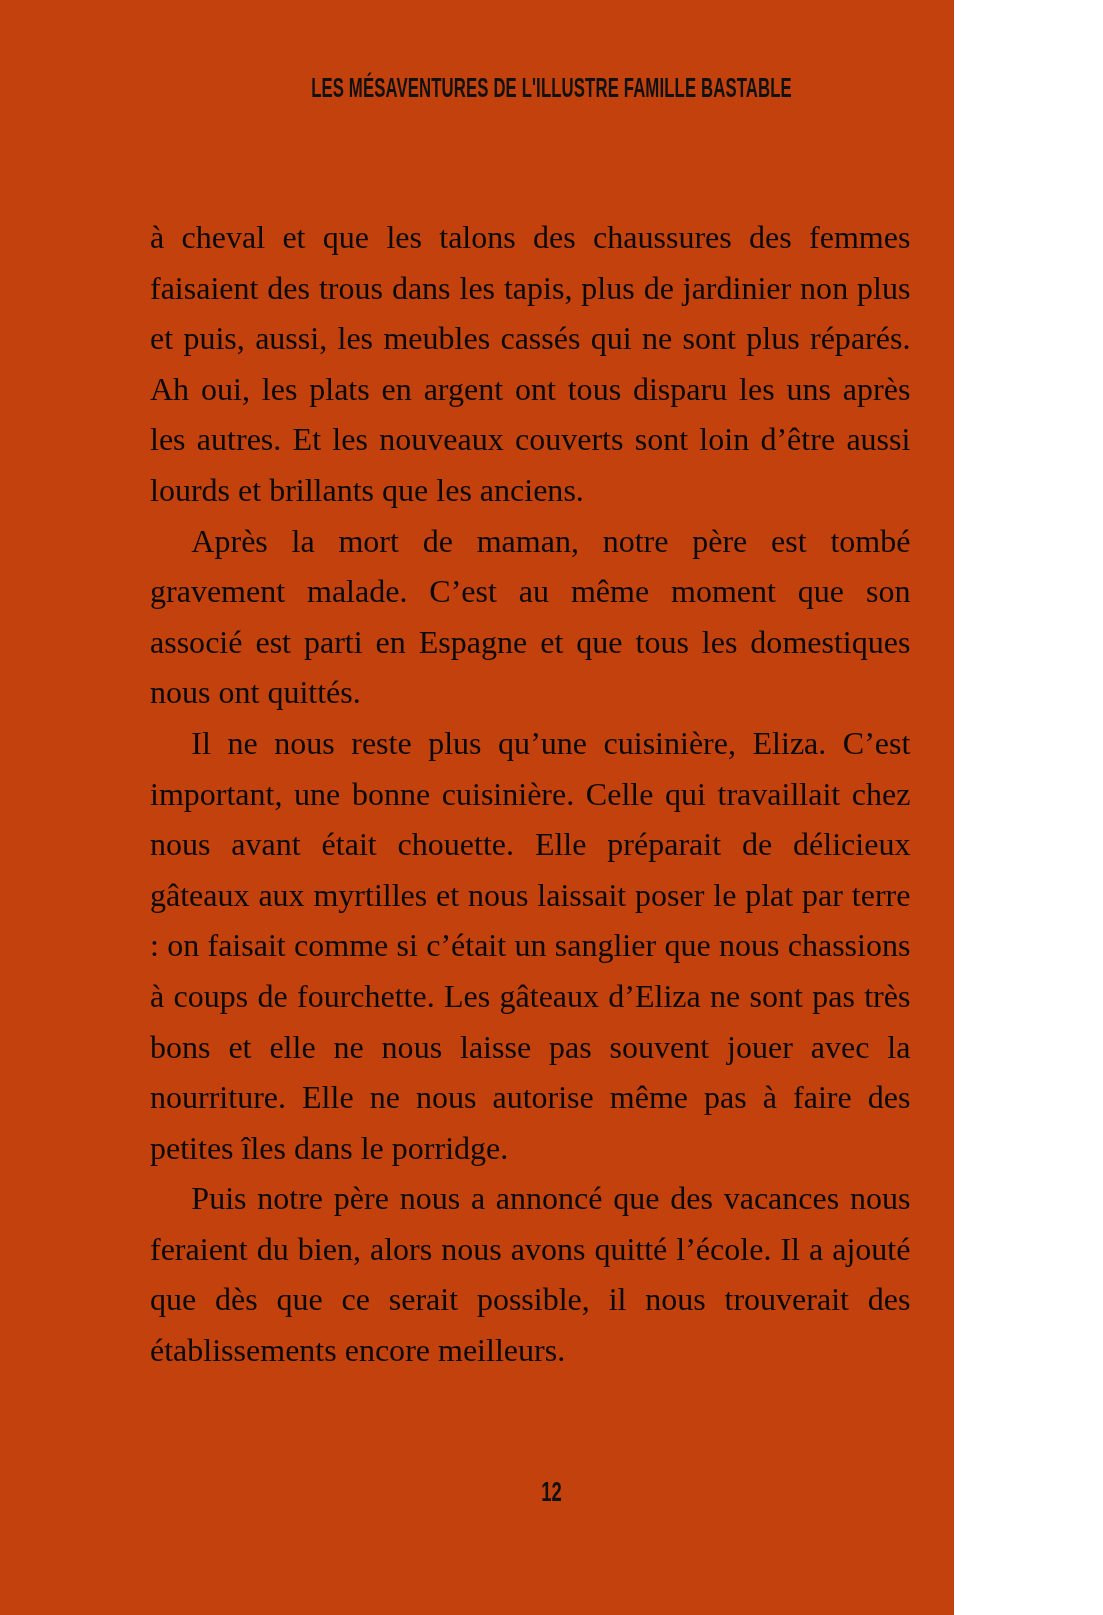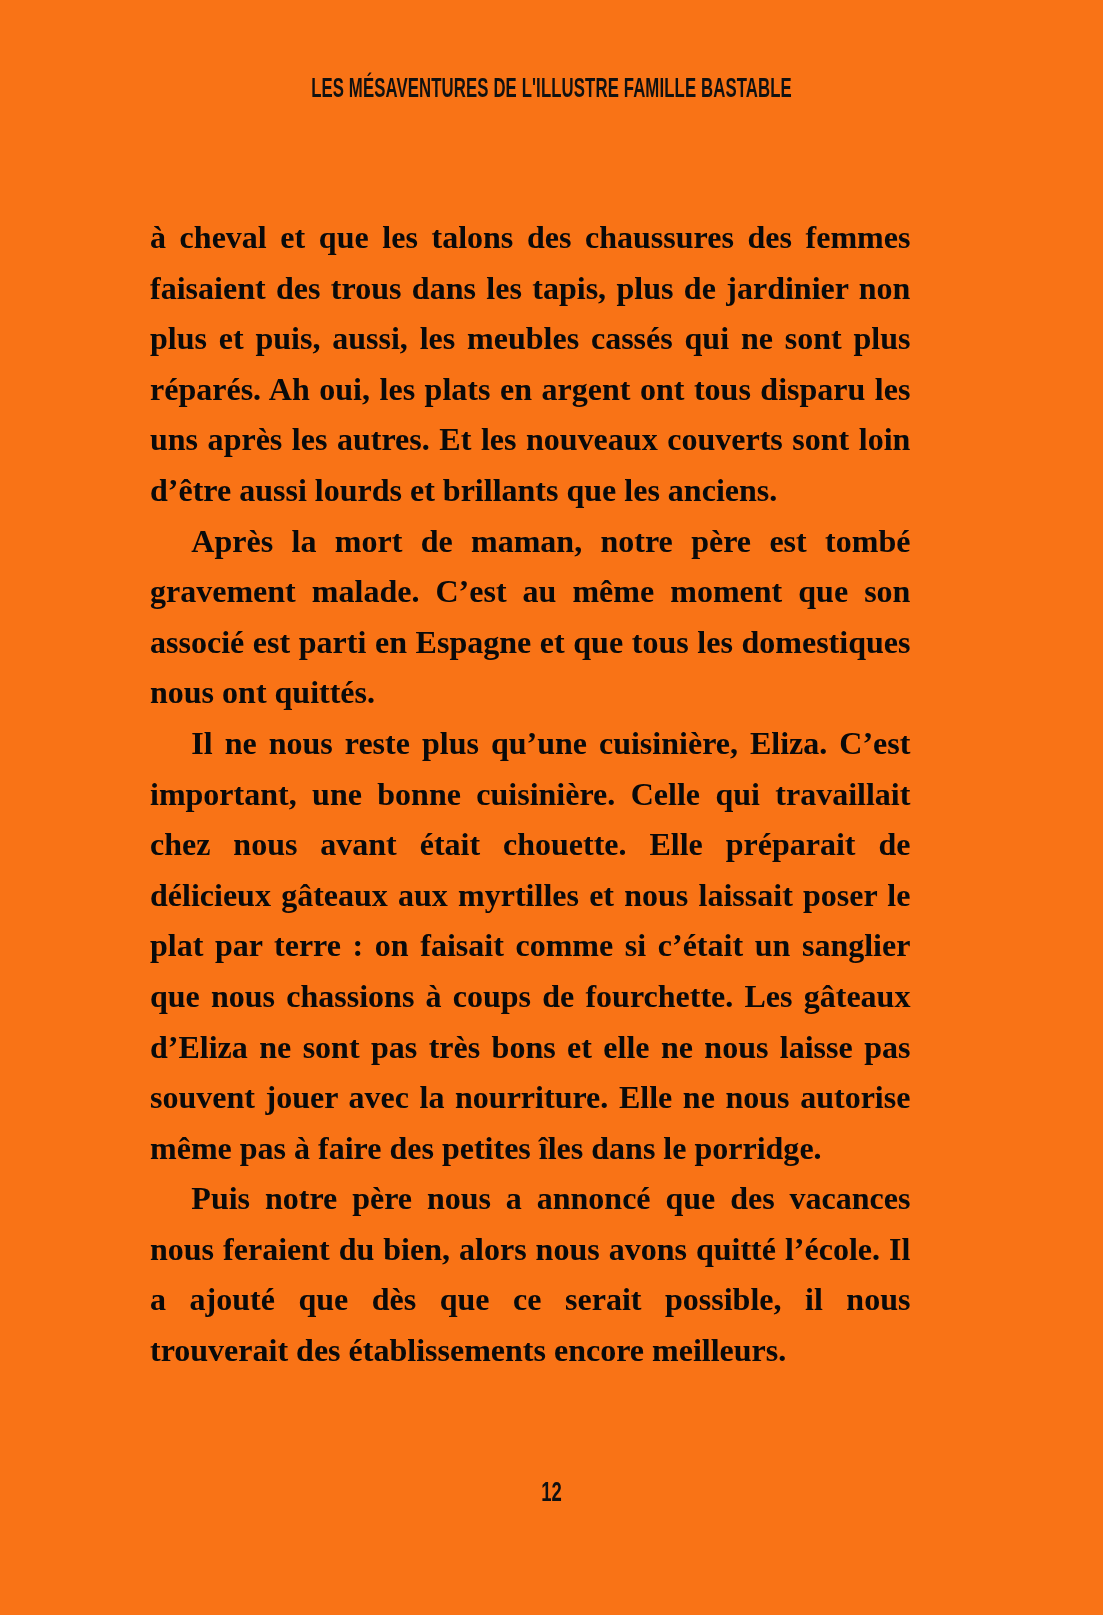--- a/index.html
+++ b/index.html
@@ -4,23 +4,23 @@
 <title>Page</title>
 <style>
   html, body {
     margin: 0;
     padding: 0;
     background: #ffffff;
   }
 
   .page {
     position: relative;
-    width: 1103px;
+    width: 954px;
     height: 1615px;
-    background: #f97316;
+    background: #c2410c;
     overflow: hidden;
     box-sizing: border-box;
   }
 
   
   .running-head {
     position: absolute;
     top: 72px;
     left: 0;
     width: 1103px;
@@ -35,21 +35,20 @@
     transform-origin: center top;
     white-space: nowrap;
   }
 
   
   .text-block {
     position: absolute;
     left: 150px;
     top: 212px;
     width: 772px;
-    font-weight: bold;
   }
 
   .para {
     margin: 0;
     font-family: "Liberation Serif", "DejaVu Serif", serif;
     font-size: 32.5px;
     line-height: 50.6px;
     color: #0a0a0a;
     text-align: justify;
     text-justify: inter-word;

